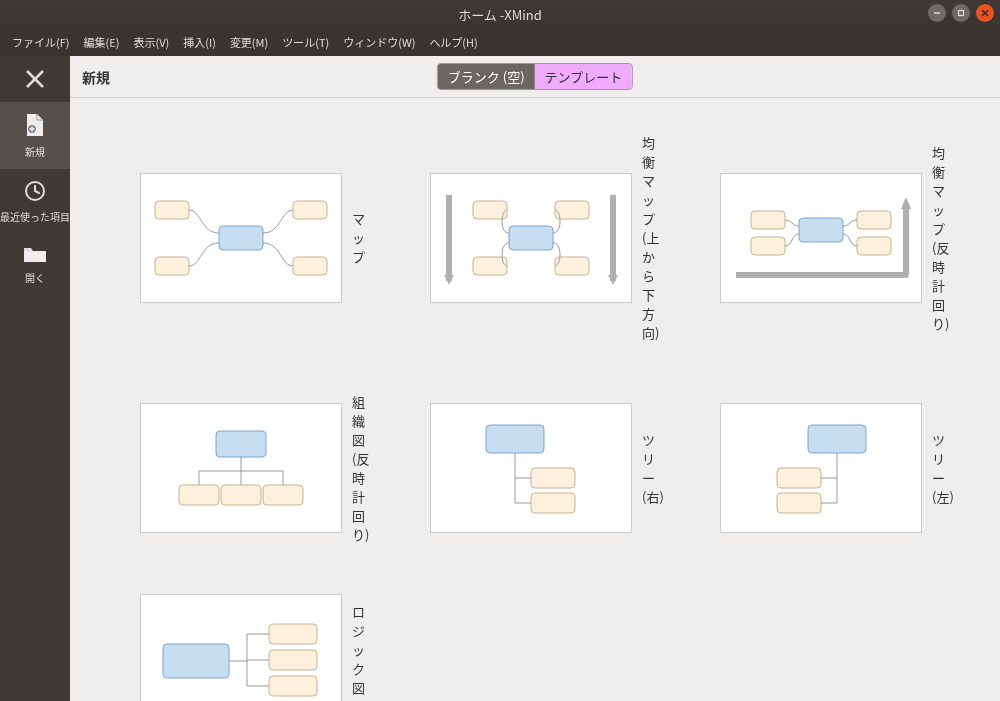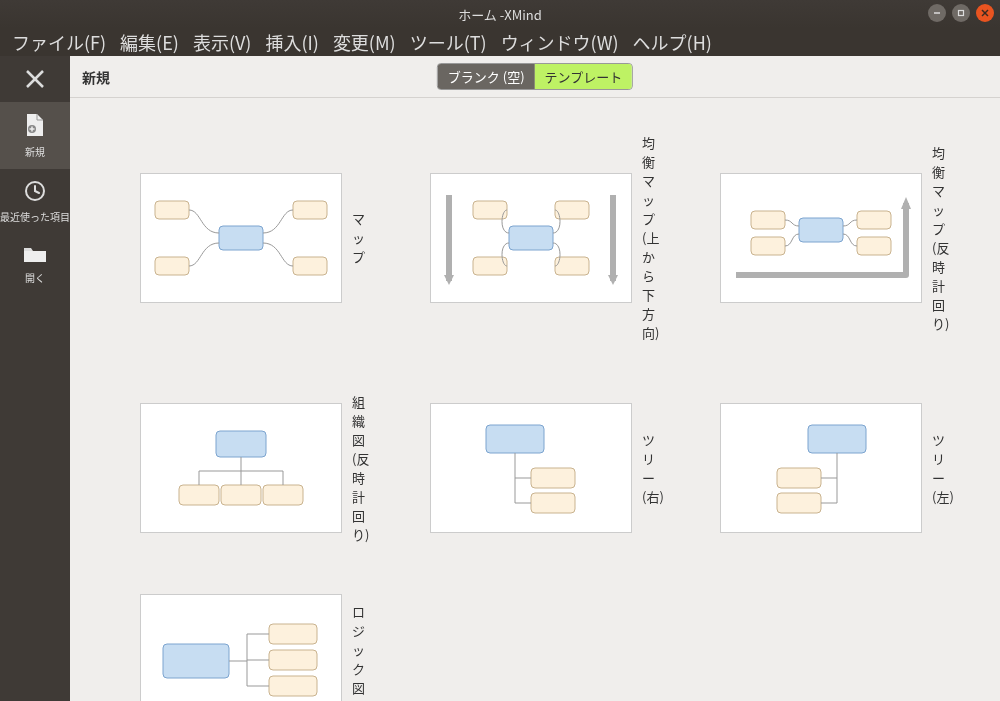--- a/index.html
+++ b/index.html
@@ -5,32 +5,32 @@
 * { margin: 0; padding: 0; box-sizing: border-box; font-family: "Noto Sans CJK JP", "Hiragino Sans", sans-serif; }
 body { width: 1000px; height: 701px; overflow: hidden; background: #f5f5f5; }
 .titlebar { height: 28px; background: linear-gradient(#3f3a36, #3a3530); display: flex; align-items: center; justify-content: center; position: relative; }
 .titlebar .title { color: #ddd; font-size: 13px; font-weight: normal; }
 .win-controls { position: absolute; right: 6px; top: 4px; display: flex; gap: 6px; }
 .win-controls .wbtn { width: 18px; height: 18px; border-radius: 50%; display: flex; align-items: center; justify-content: center; font-size: 10px; }
 .wbtn.min { background: #6f6a65; color: #ddd; }
 .wbtn.max { background: #6f6a65; color: #ddd; }
 .wbtn.close { background: #e95420; color: #2b2724; }
 .menubar { height: 28px; background: #3a3530; display: flex; align-items: center; padding: 0 6px; gap: 2px; }
-.menubar .menu { color: #ddd; font-size: 18px; padding: 2px 6px; border-radius: 3px; }
+.menubar .menu { color: #ddd; font-size: 11px; padding: 2px 6px; border-radius: 3px; }
 .body-area { display: flex; height: calc(701px - 56px); }
 .sidebar { width: 70px; background: #3f3a36; color: #ddd; display: flex; flex-direction: column; align-items: center; }
 .sidebar .close-ico { margin-top: 12px; margin-bottom: 12px; }
 .sidebar .sbitem { display: flex; flex-direction: column; align-items: center; padding: 10px 0; width: 100%; font-size: 11px; gap: 6px; }
 .sidebar .sbitem.active { background: #55504b; }
 .sbitem .label { font-size: 10px; color: #ddd; }
 .content { flex: 1; background: #f0eeec; display: flex; flex-direction: column; }
 .topbar { height: 42px; display: flex; align-items: center; border-bottom: 1px solid #d5d2cf; padding: 0 12px; position: relative; }
 .topbar .page-title { font-size: 14px; font-weight: bold; color: #333; }
 .segmented { position: absolute; left: 50%; transform: translateX(-50%); display: flex; border: 1px solid #999; border-radius: 4px; overflow: hidden; }
-.segmented .seg { padding: 3px 10px; font-size: 13px; background: #bef264; color: #333; }
+.segmented .seg { padding: 3px 10px; font-size: 13px; background: #f0abfc; color: #333; }
 .segmented .seg.active { background: #6a6661; color: #fff; }
 .gallery { flex: 1; overflow-y: auto; padding: 35px 70px; display: grid; grid-template-columns: repeat(3, 210px); justify-content: space-between; row-gap: 50px; }
 .tpl { display: flex; flex-direction: row; align-items: center; gap: 10px; }
 .thumb { width: 210px; height: 130px; background: #fff; border: 1px solid #ccc; display: flex; align-items: center; justify-content: center; }
 .tpl-label { font-size: 13px; color: #333; }
 svg { display: block; }
 </style>
 </head>
 <body>
 

